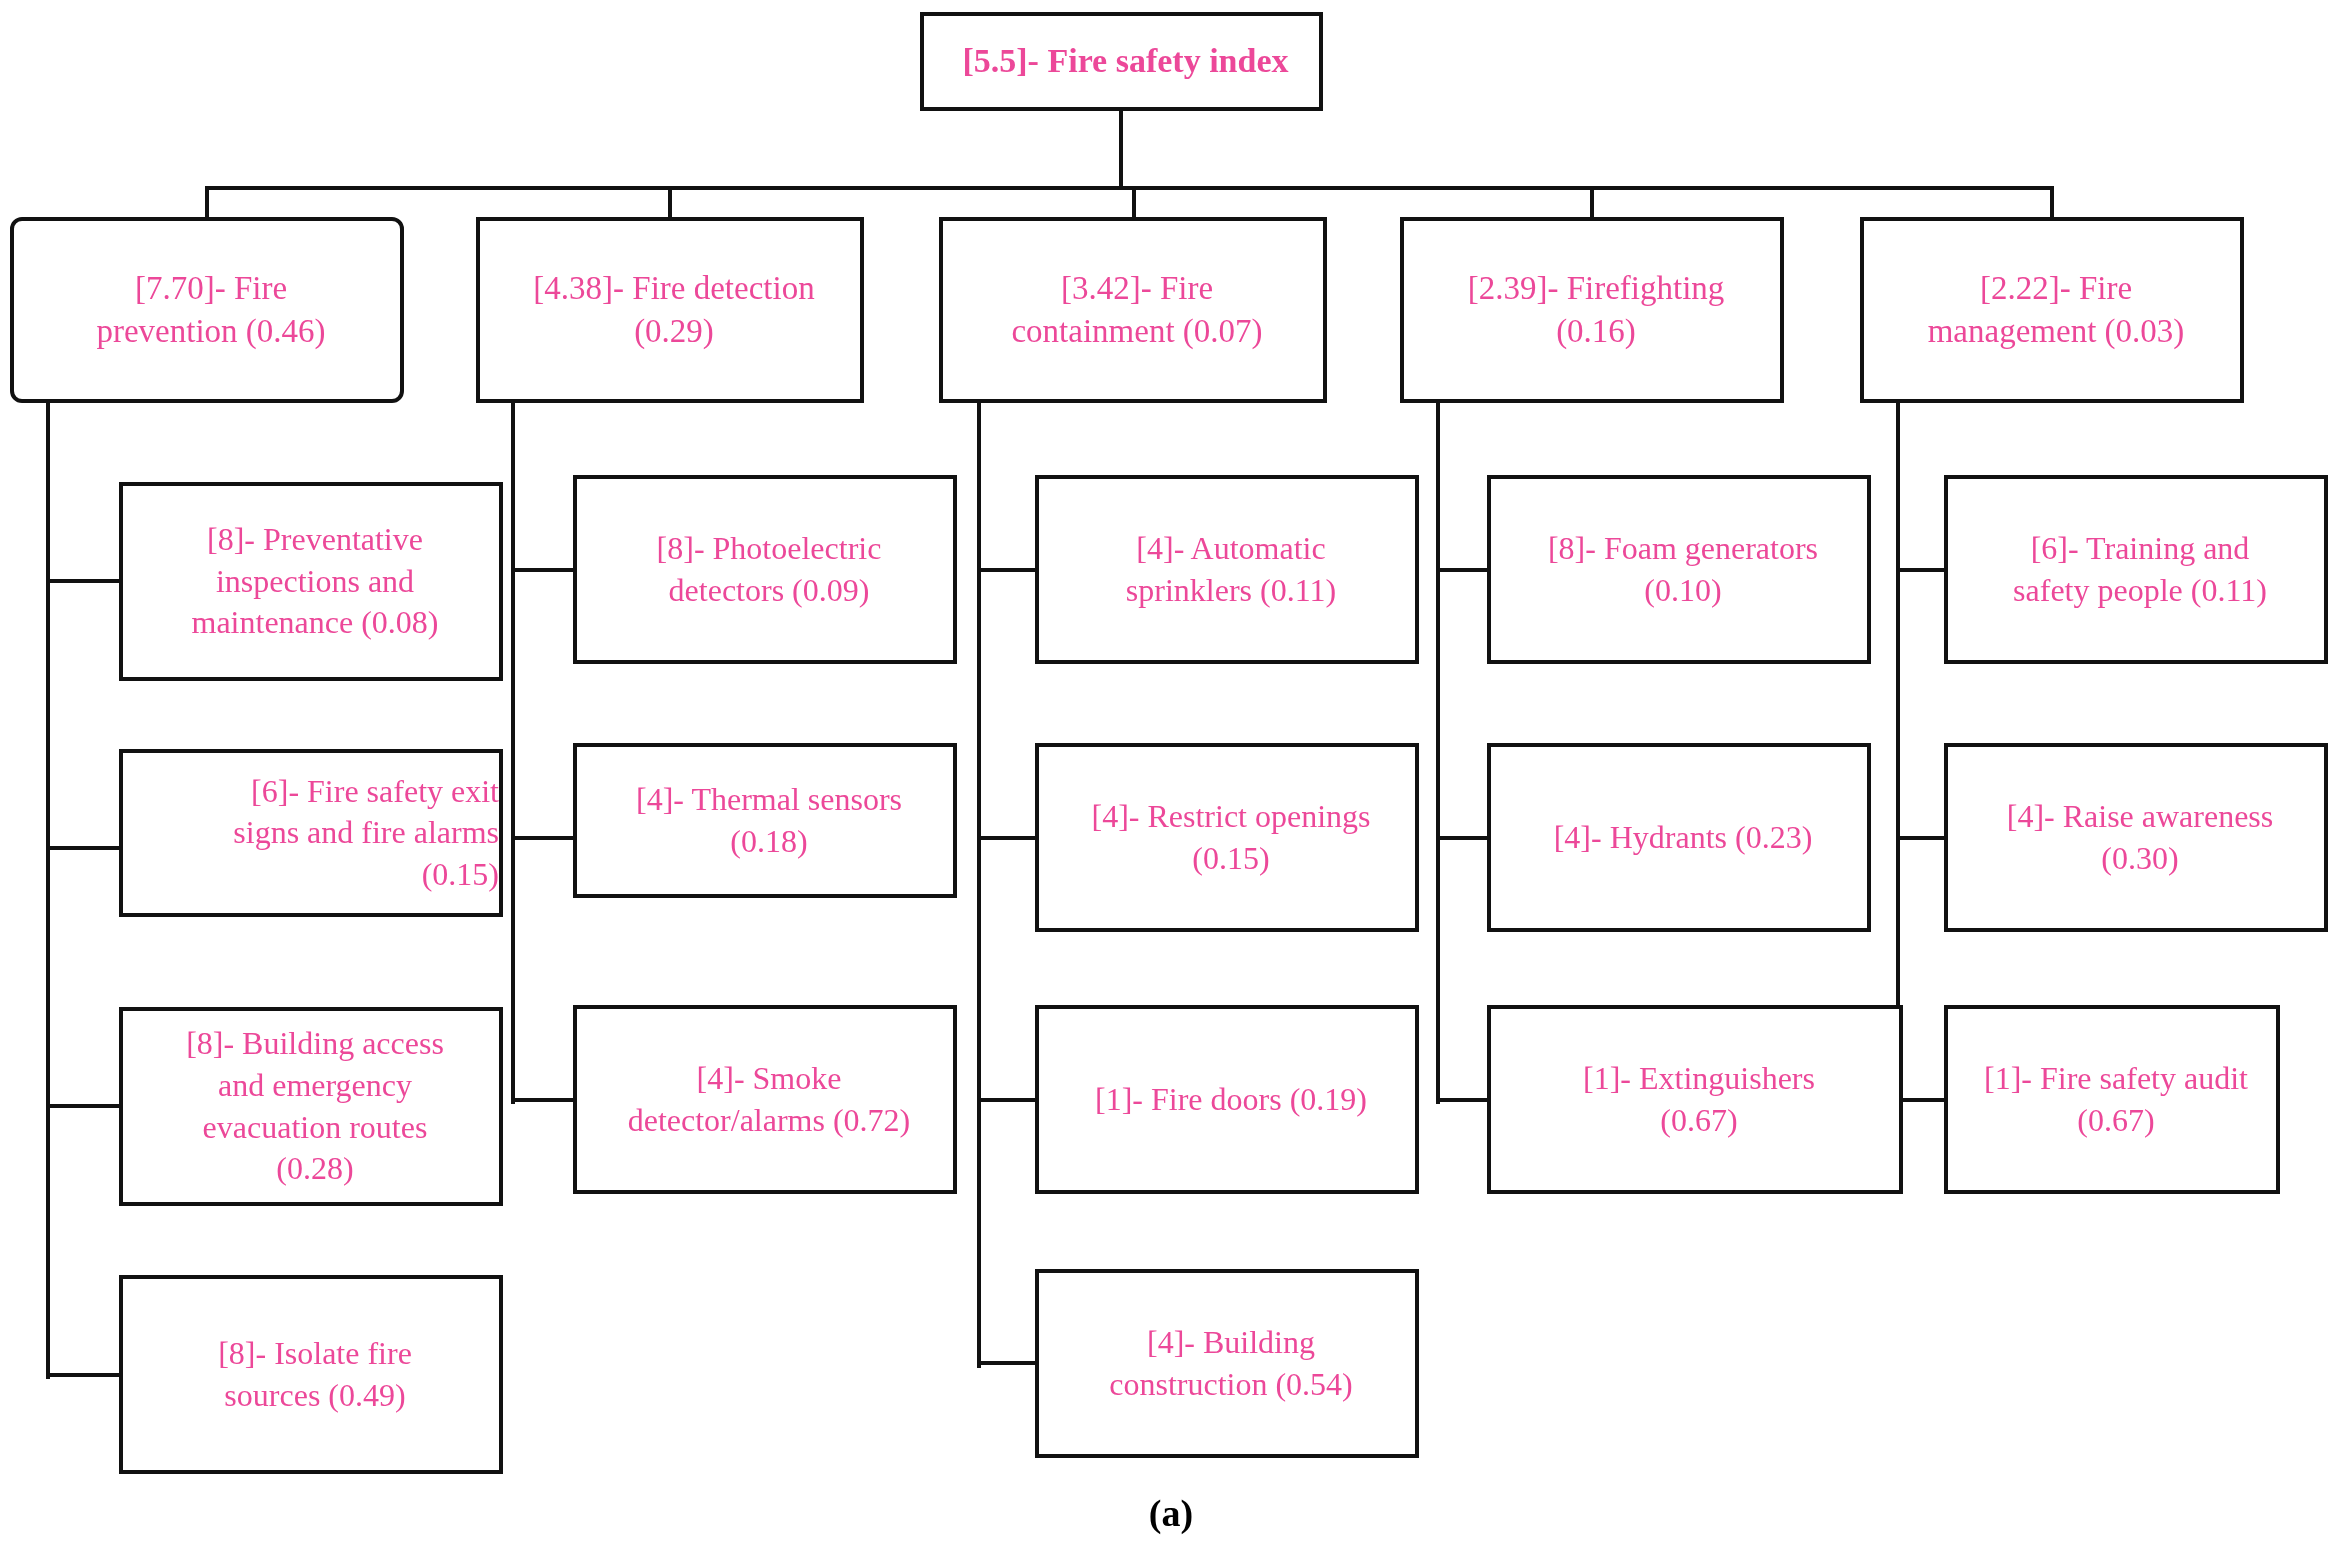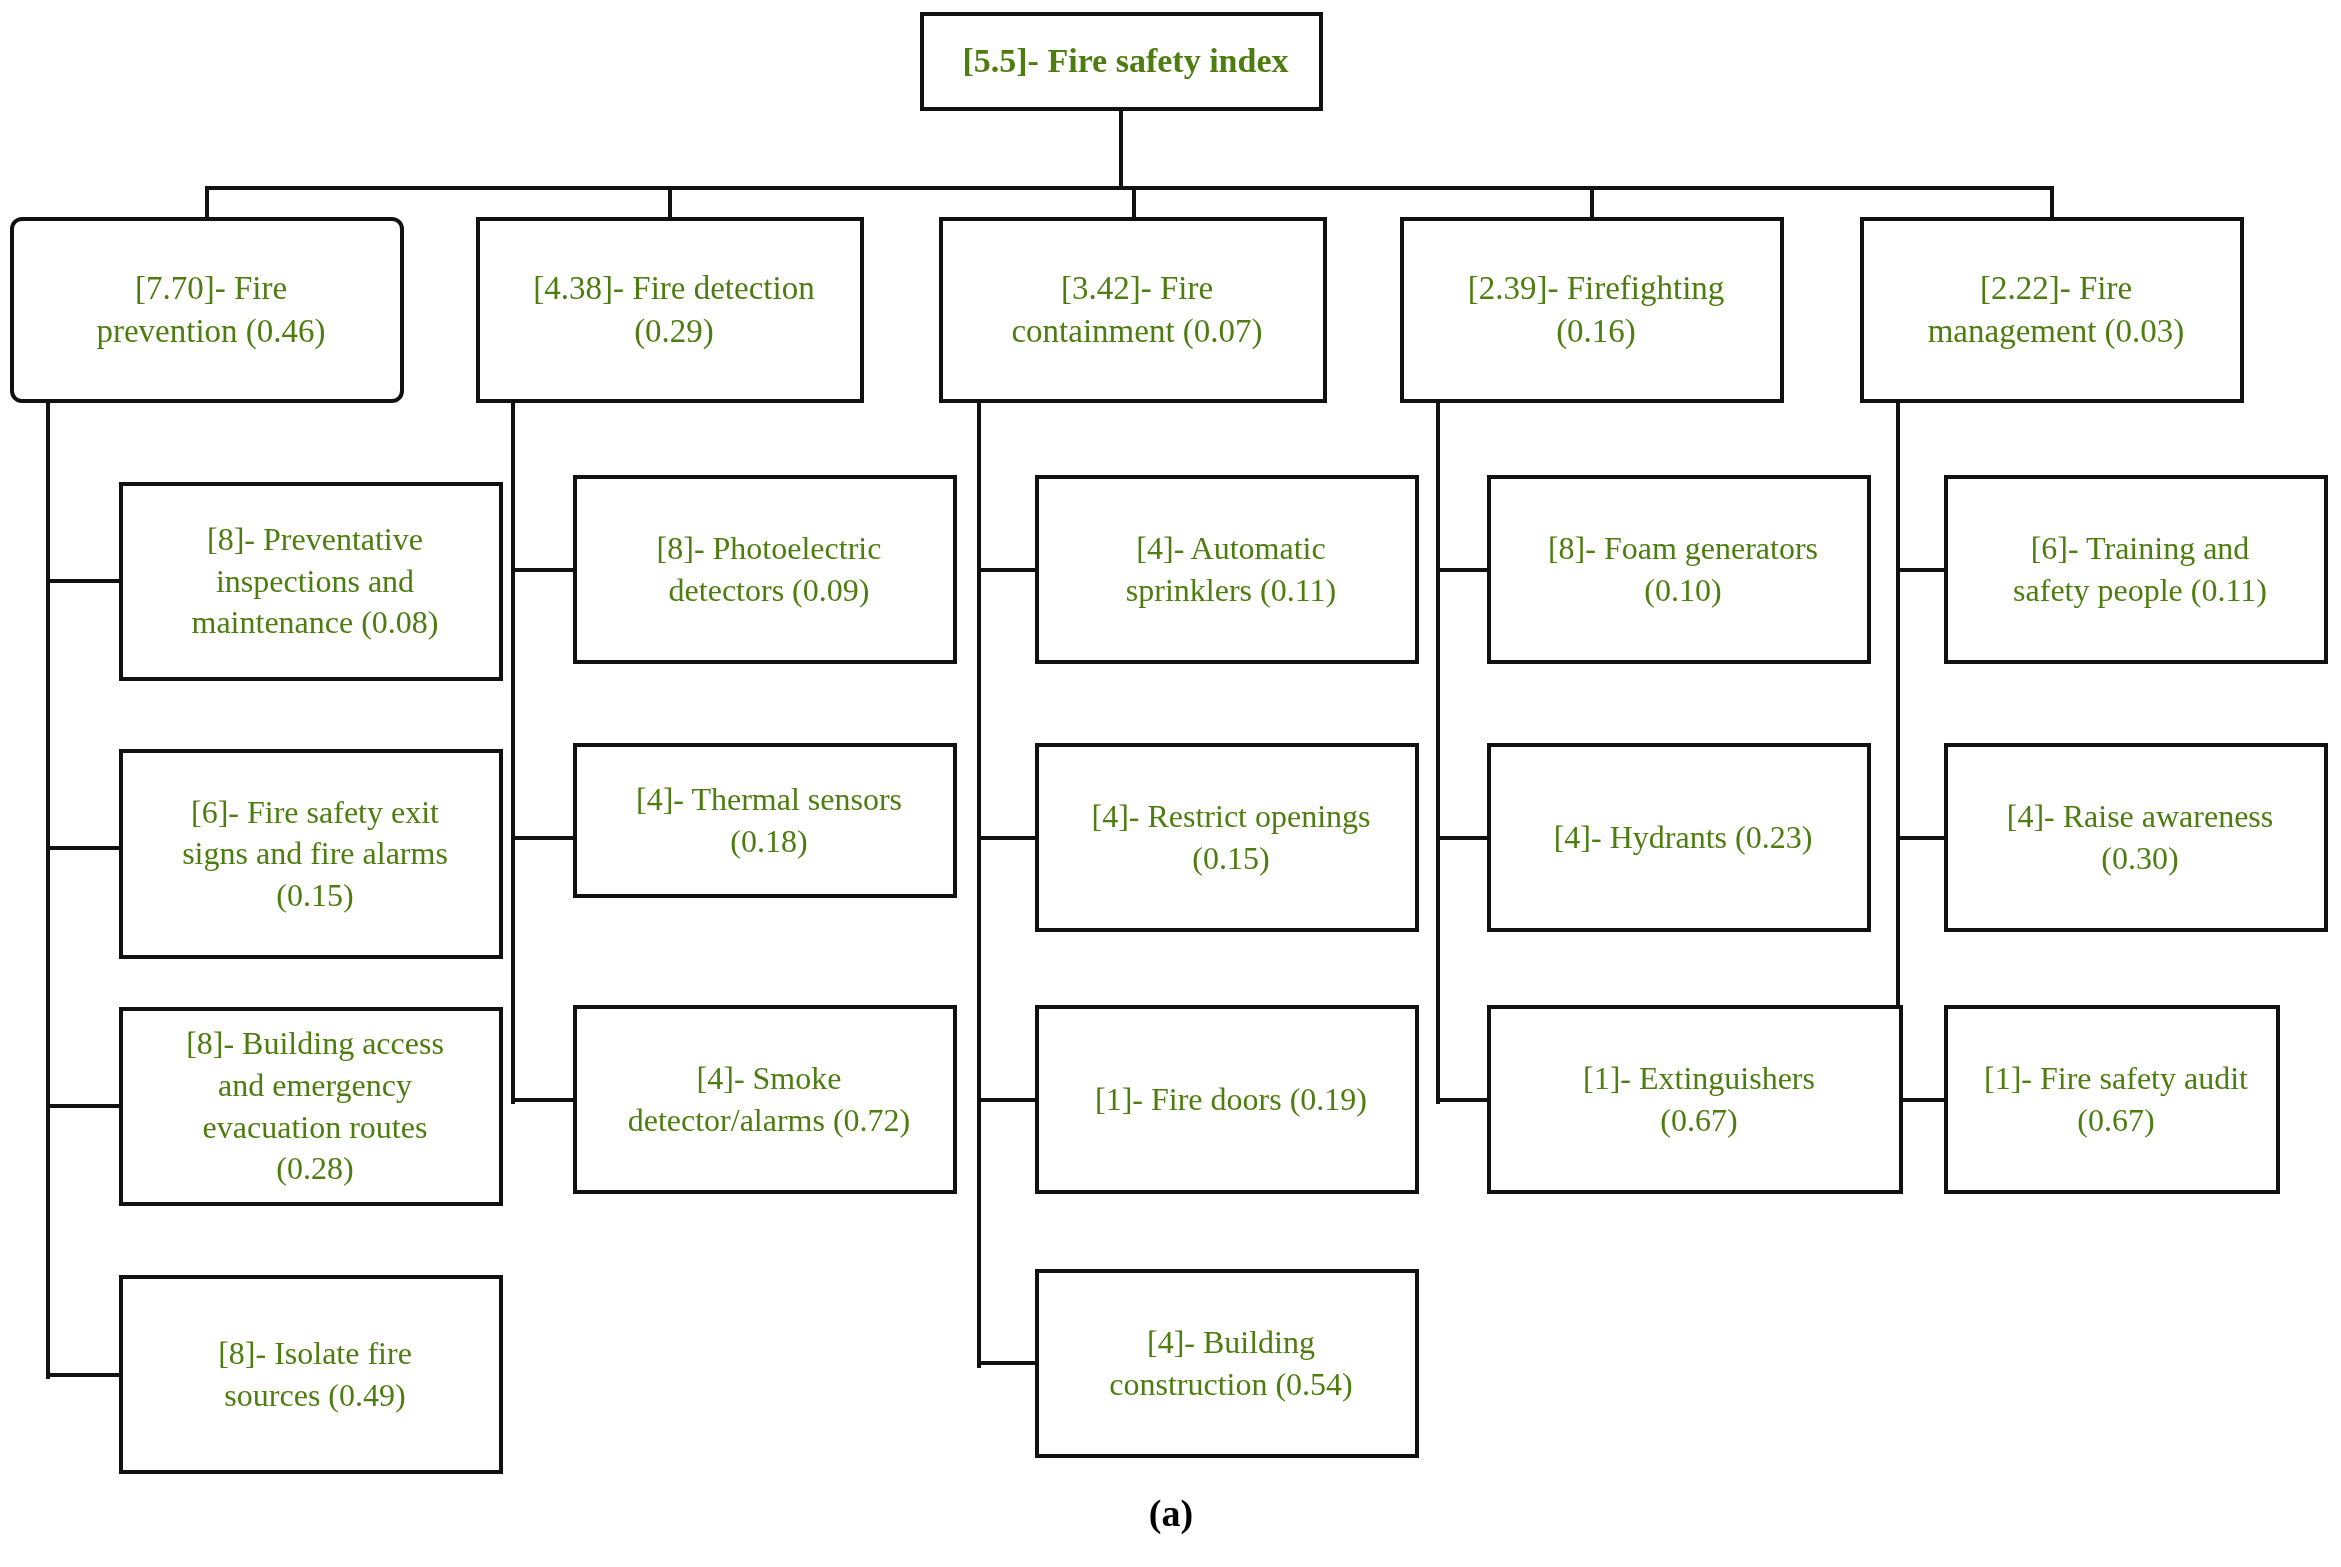--- a/index.html
+++ b/index.html
@@ -23,21 +23,21 @@
     display: flex;
     align-items: center;
     justify-content: center;
     text-align: center;
     z-index: 5;
   }
   .node .node-text {
     display: block;
     width: 104%;
     line-height: 1.30;
-    color: #4d7c0f;
+    color: #ec4899;
     font-size: 33px;
     white-space: pre-line;
     padding-left: 8px;
   }
   .node.root {
     border-width: 4.6px;
   }
   .node.root .node-text {
     font-weight: bold;
     font-size: 34px;
@@ -68,21 +68,21 @@
       </div>
       <div class="node level2" style="left: 10px; top: 217px; width: 394px; height: 186px; border-radius: 12px;">
         <span class="node-text">[7.70]- Fire
 prevention (0.46)</span>
       </div>
       <div class="node level3" style="left: 119px; top: 482px; width: 384px; height: 199px;">
         <span class="node-text">[8]- Preventative
 inspections and
 maintenance (0.08)</span>
       </div>
-      <div class="node level3" style="left: 119px; top: 749px; width: 384px; height: 210px;">
+      <div class="node level3" style="left: 119px; top: 749px; width: 384px; height: 168px; text-align: right;">
         <span class="node-text">[6]- Fire safety exit
 signs and fire alarms
 (0.15)</span>
       </div>
       <div class="node level3" style="left: 119px; top: 1007px; width: 384px; height: 199px;">
         <span class="node-text">[8]- Building access
 and emergency
 evacuation routes
 (0.28)</span>
       </div>

